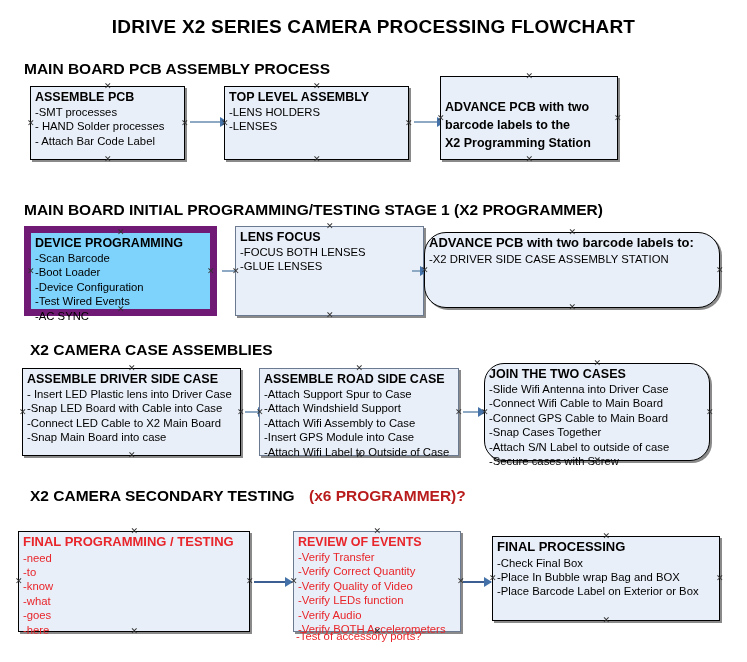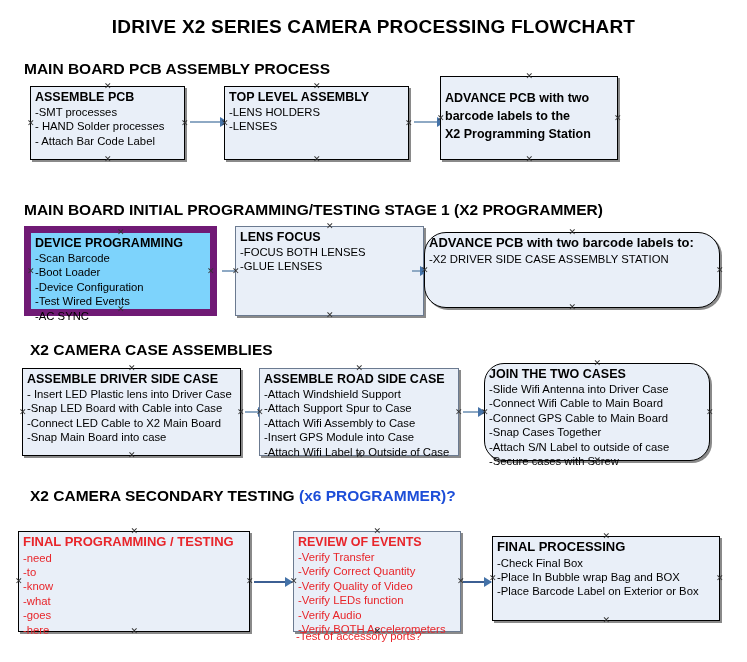--- a/index.html
+++ b/index.html
@@ -25,21 +25,21 @@
     letter-spacing: 0.2px;
     color: #000;
   }
   .section-title {
     position: absolute;
     font-size: 15.5px;
     font-weight: bold;
     color: #000;
     white-space: nowrap;
   }
-  .section-title .accent { color: #1d4ed8; }
+  .section-title .accent { color: #b91c1c; margin-left: 10px; }
 
   
   .box {
     position: absolute;
     background: #e9eff8;
     border: 1px solid #22336b;
     box-sizing: border-box;
     box-shadow: 2px 2px 0 0 #7f7f7f;
     padding: 3px 4px 2px 4px;
     overflow: visible;
@@ -150,21 +150,21 @@
     <div class="box-line">-LENS HOLDERS</div>
     <div class="box-line">-LENSES</div>
     <span class="handle h-t"></span>
     <span class="handle h-b"></span>
     <span class="handle h-l"></span>
     <span class="handle h-r"></span>
   </div>
 
   <div class="conn" style="left:414px; top:121px; width:30px;"></div>
 
-  <div class="box blackframe bigbold" style="left:440px; top:76px; width:178px; height:84px; padding-top:12px;">
+  <div class="box blackframe bigbold" style="left:440px; top:76px; width:178px; height:84px; padding-top:21px;">
     <div class="box-line">ADVANCE PCB with two</div>
     <div class="box-line">barcode labels to the</div>
     <div class="box-line"> X2 Programming Station</div>
     <span class="handle h-t"></span>
     <span class="handle h-b"></span>
     <span class="handle h-l"></span>
     <span class="handle h-r"></span>
   </div>
 
   <div class="section-title" style="left:24px; top:201px;">
@@ -220,22 +220,22 @@
     <span class="handle h-t"></span>
     <span class="handle h-b"></span>
     <span class="handle h-l"></span>
     <span class="handle h-r"></span>
   </div>
 
   <div class="conn" style="left:245px; top:411px; width:20px;"></div>
 
   <div class="box grayframe" style="left:259px; top:368px; width:200px; height:88px;">
     <div class="box-title">ASSEMBLE ROAD SIDE CASE</div>
+    <div class="box-line">-Attach Support Spur to Case</div>
     <div class="box-line">-Attach Windshield Support</div>
-    <div class="box-line">-Attach Support Spur to Case</div>
     <div class="box-line">-Attach Wifi Assembly to Case</div>
     <div class="box-line">-Insert GPS Module into Case</div>
     <div class="box-line">-Attach Wifi Label to Outside of Case</div>
     <span class="handle h-t"></span>
     <span class="handle h-b"></span>
     <span class="handle h-l"></span>
     <span class="handle h-r"></span>
   </div>
 
   <div class="conn" style="left:463px; top:411px; width:22px;"></div>

